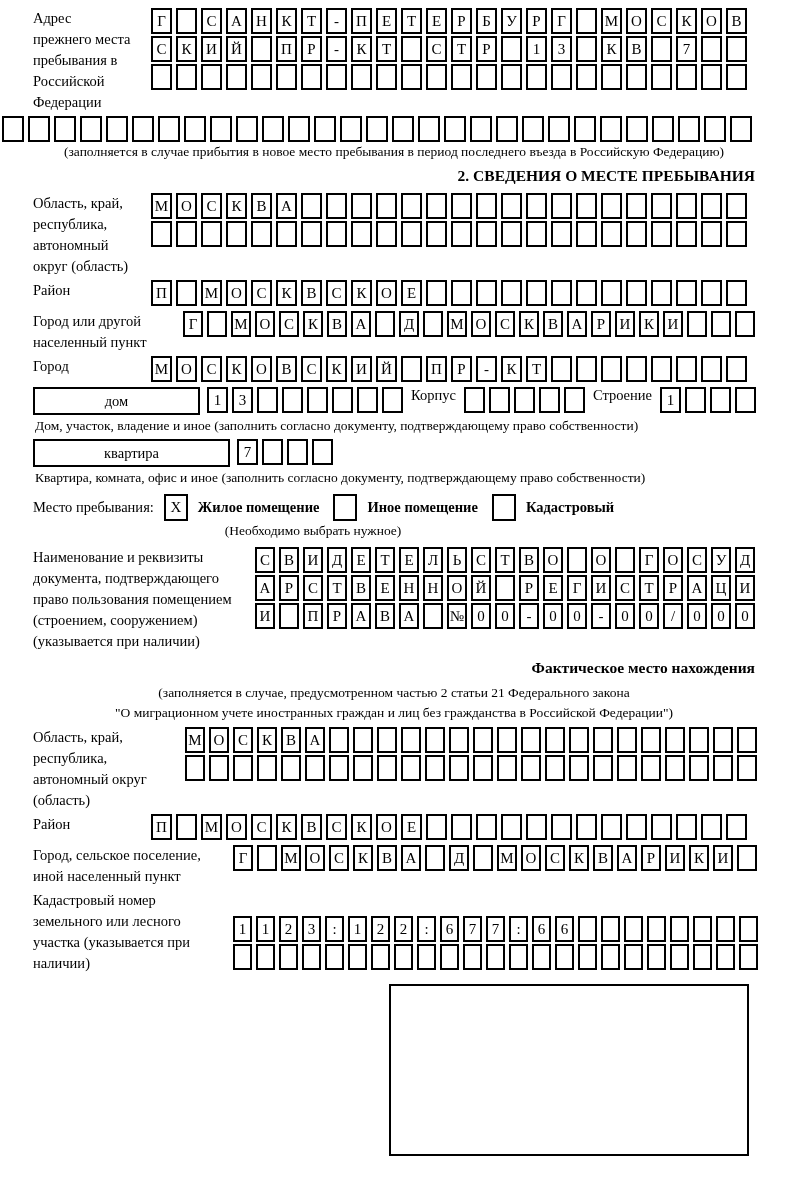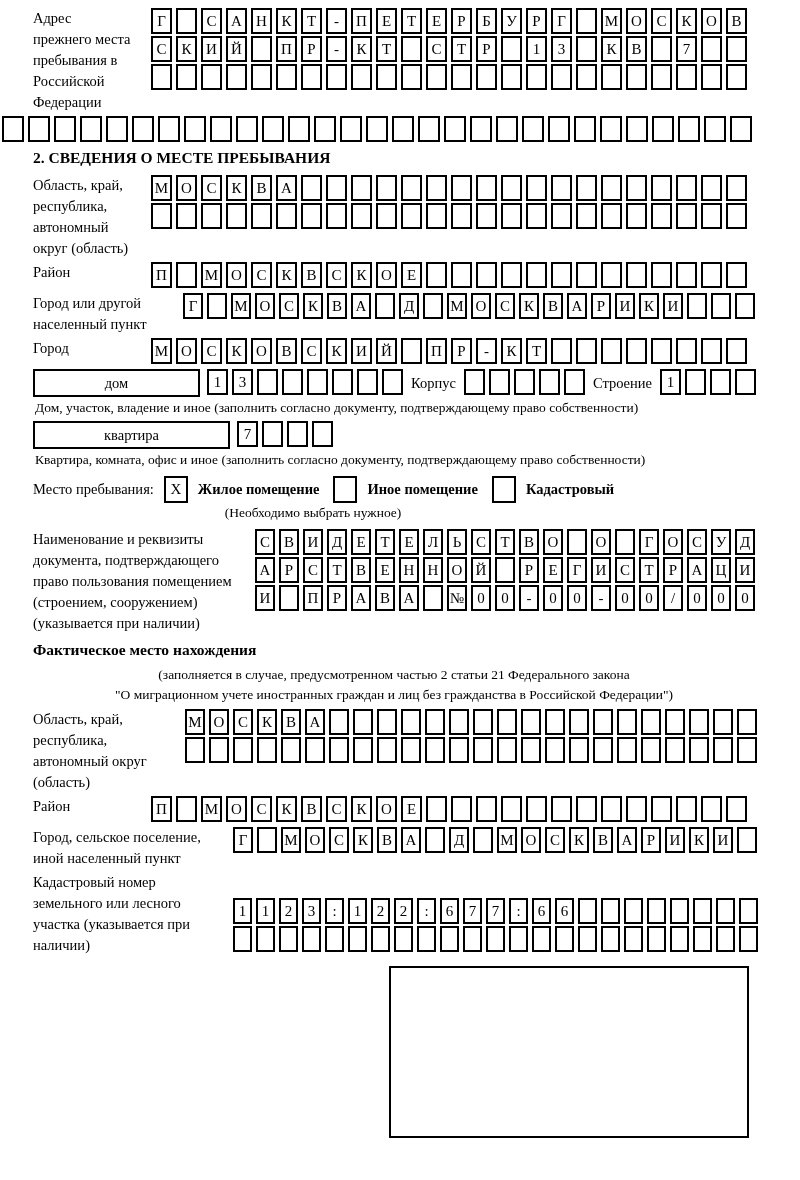--- a/index.html
+++ b/index.html
@@ -20,27 +20,27 @@
   .cells{display:flex;gap:4px;margin-bottom:2px;}
   .cell{
     width:21px;height:26px;flex-shrink:0;
     border:2px solid #000;box-sizing:border-box;
     text-align:center;font-size:15px;line-height:22px;
   }
   .cw22 .cell{width:22px;} .cw20 .cell{width:20px;} .cw19 .cell{width:19px;}
   .fullrow{margin-left:-31px;margin-right:-12px;}
   .note{text-align:center;font-size:13.5px;margin:1px 0 4px 0;}
   .hint{font-size:13.5px;margin:0 0 5px 2px;}
-  h2,h3{text-align:left;font-size:15.5px;margin:7px 0 8px 0;font-weight:bold;}
+  h2,h3{text-align:right;font-size:15.5px;margin:7px 0 8px 0;font-weight:bold;}
   .named-box{
     border:2px solid #000;height:28px;box-sizing:border-box;flex-shrink:0;
     text-align:center;font-size:14.5px;line-height:24px;margin-right:7px;
   }
   .nb167{width:167px;} .nb197{width:197px;}
-  .house-row{display:flex;align-items:center;margin:2px 0 3px 0;}
+  .house-row{display:flex;margin:2px 0 3px 0;}
   .inline-label{font-size:14.5px;margin:0 8px;white-space:nowrap;}
   .stay-row{display:flex;align-items:center;margin:8px 0 2px 0;}
   .stay-row .opt{font-size:14.5px;margin:0 14px 0 10px;font-weight:bold;}
   .stay-label{font-size:14.5px;margin-right:10px;}
   .checkbox{
     width:24px;height:27px;border:2px solid #000;box-sizing:border-box;flex-shrink:0;
     text-align:center;font-size:15px;line-height:23px;
   }
   .choose-hint{width:330px;margin-left:115px;text-align:center;font-size:13.5px;margin-bottom:8px;}
   .actual-notes{margin-bottom:6px;}
@@ -160,20 +160,21 @@
       <div class="cell"></div>
       <div class="cell"></div>
       <div class="cell"></div>
       <div class="cell"></div>
       <div class="cell"></div>
       <div class="cell"></div>
       <div class="cell"></div>
       <div class="cell"></div>
       <div class="cell"></div>
     </div>
+  <div class="note">(заполняется в случае прибытия в новое место пребывания в период последнего въезда в Российскую Федерацию)</div>
 
   <h2>2. СВЕДЕНИЯ О МЕСТЕ ПРЕБЫВАНИЯ</h2>
 
   <div class="field">
     <div class="flabel w118">Область, край, республика, автономный округ (область)</div>
     <div class="rows">
       <div class="cells">
           <div class="cell">М</div>
           <div class="cell">О</div>
           <div class="cell">С</div>

